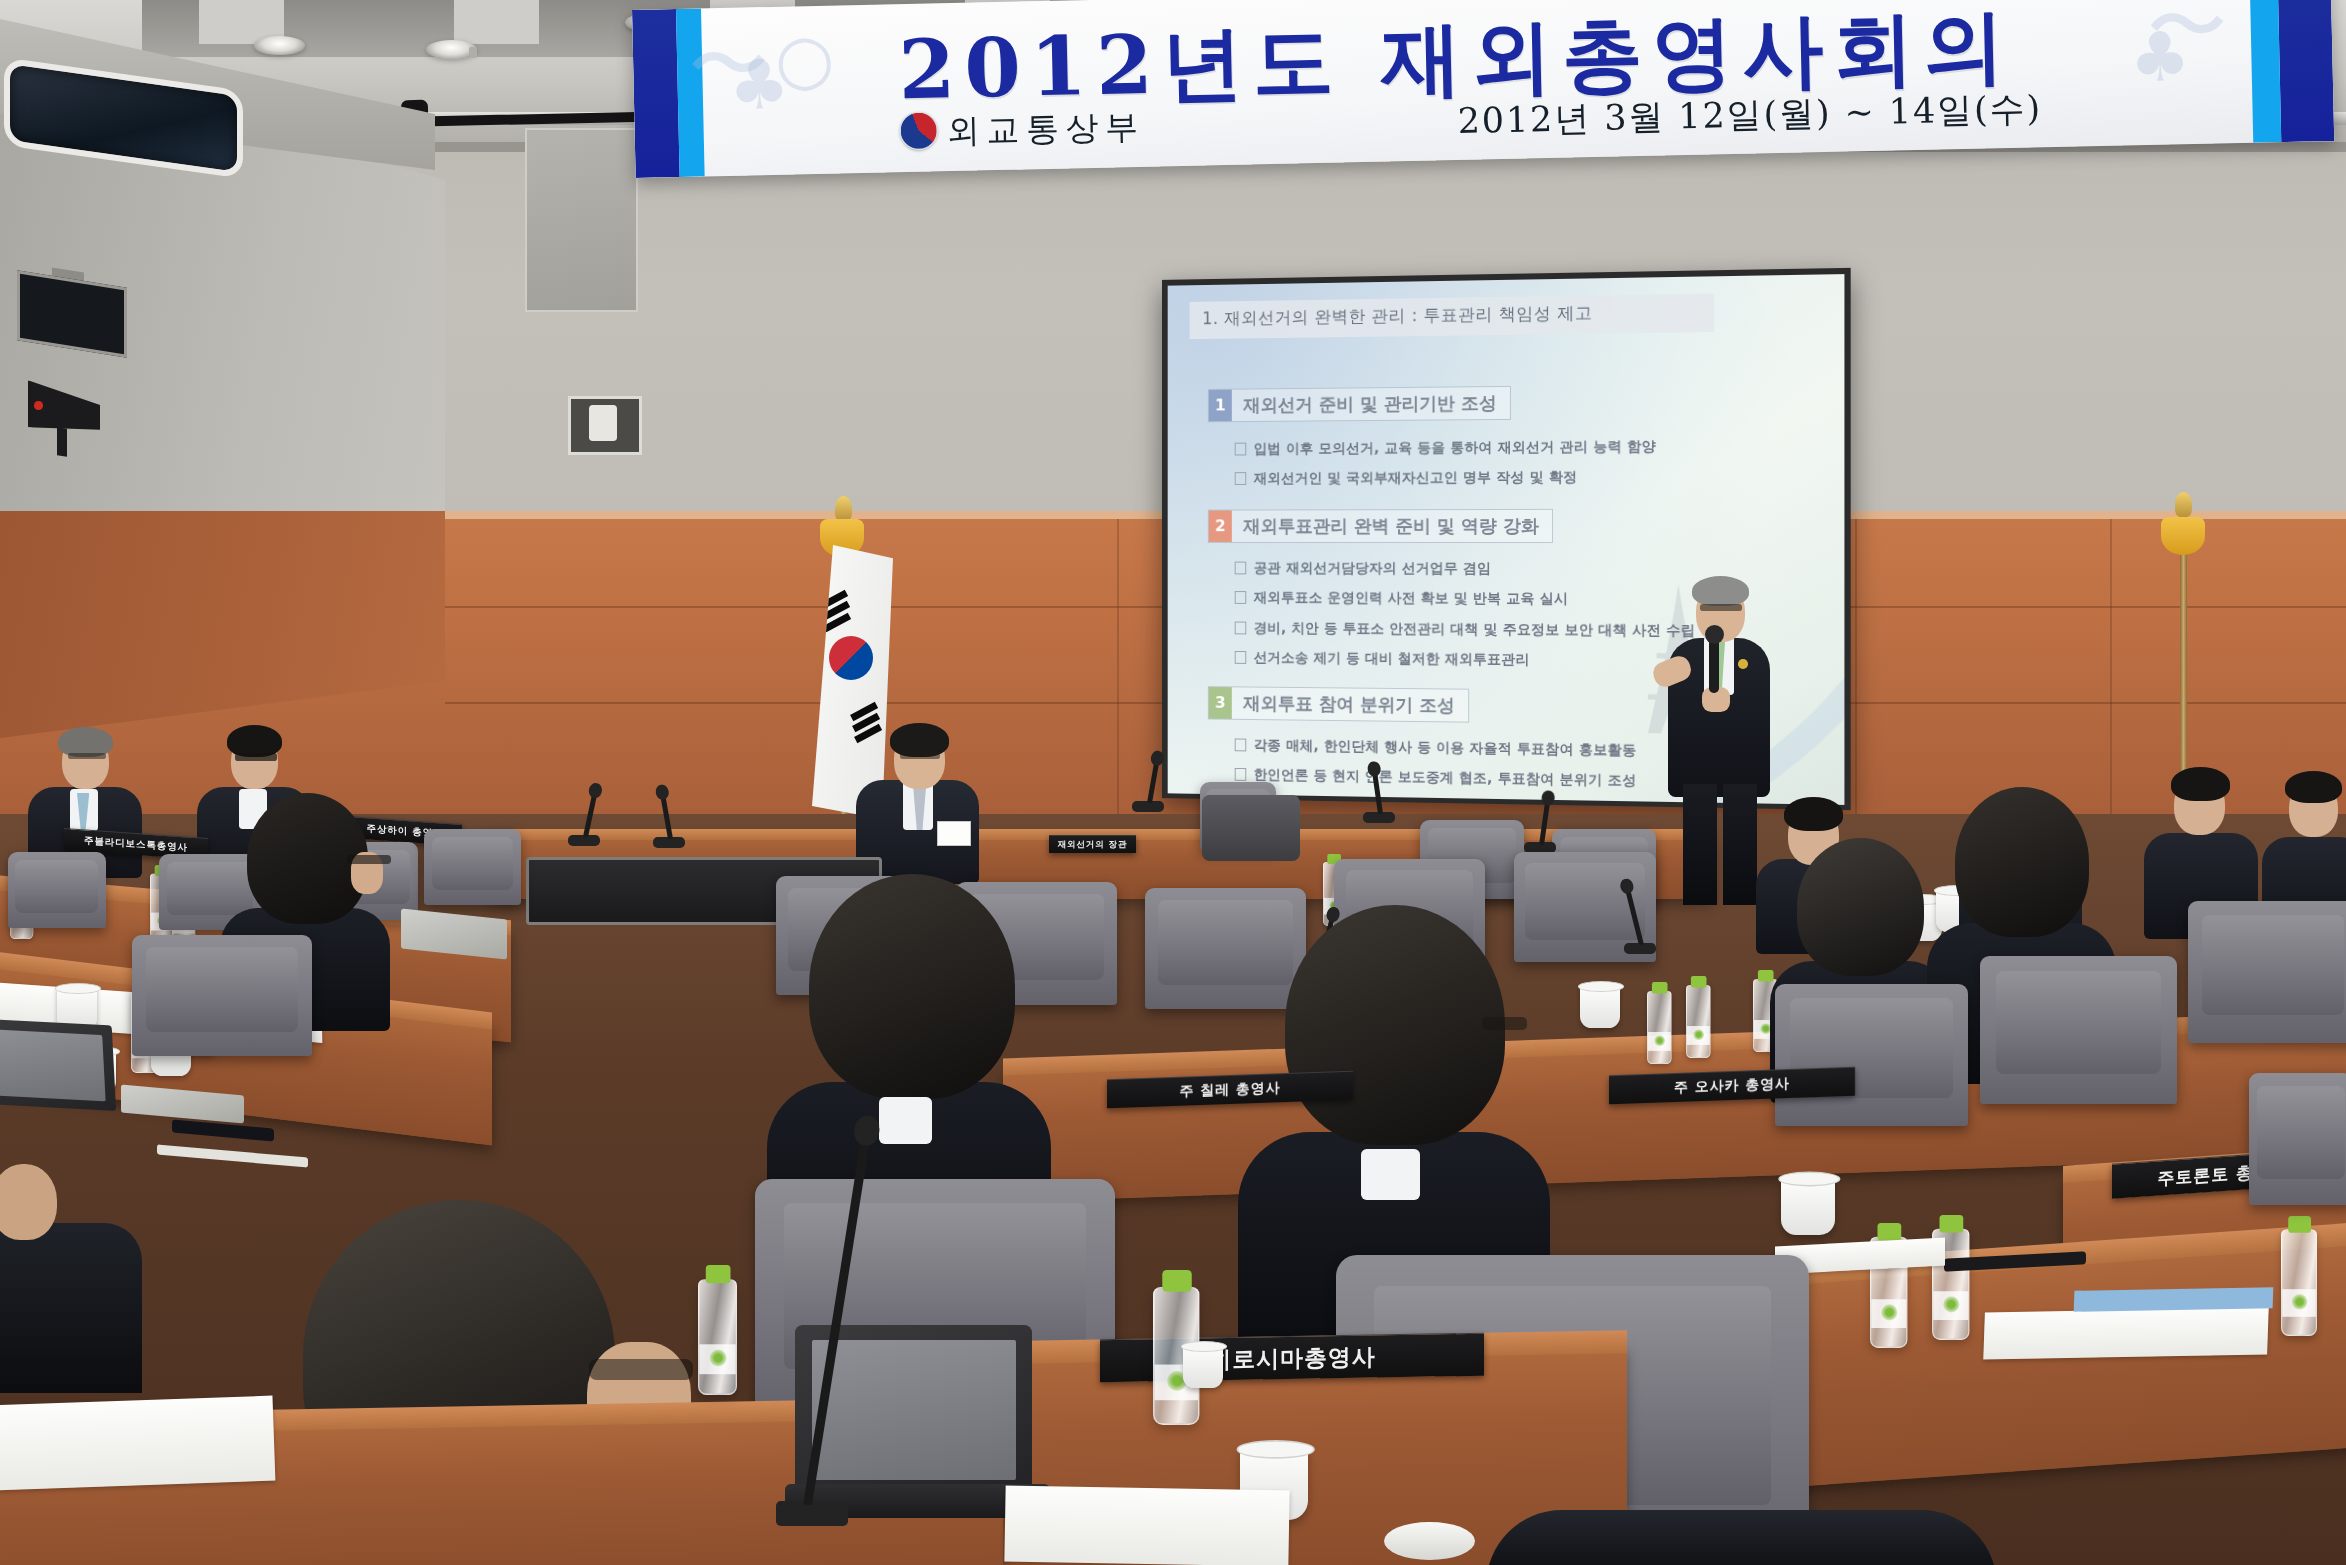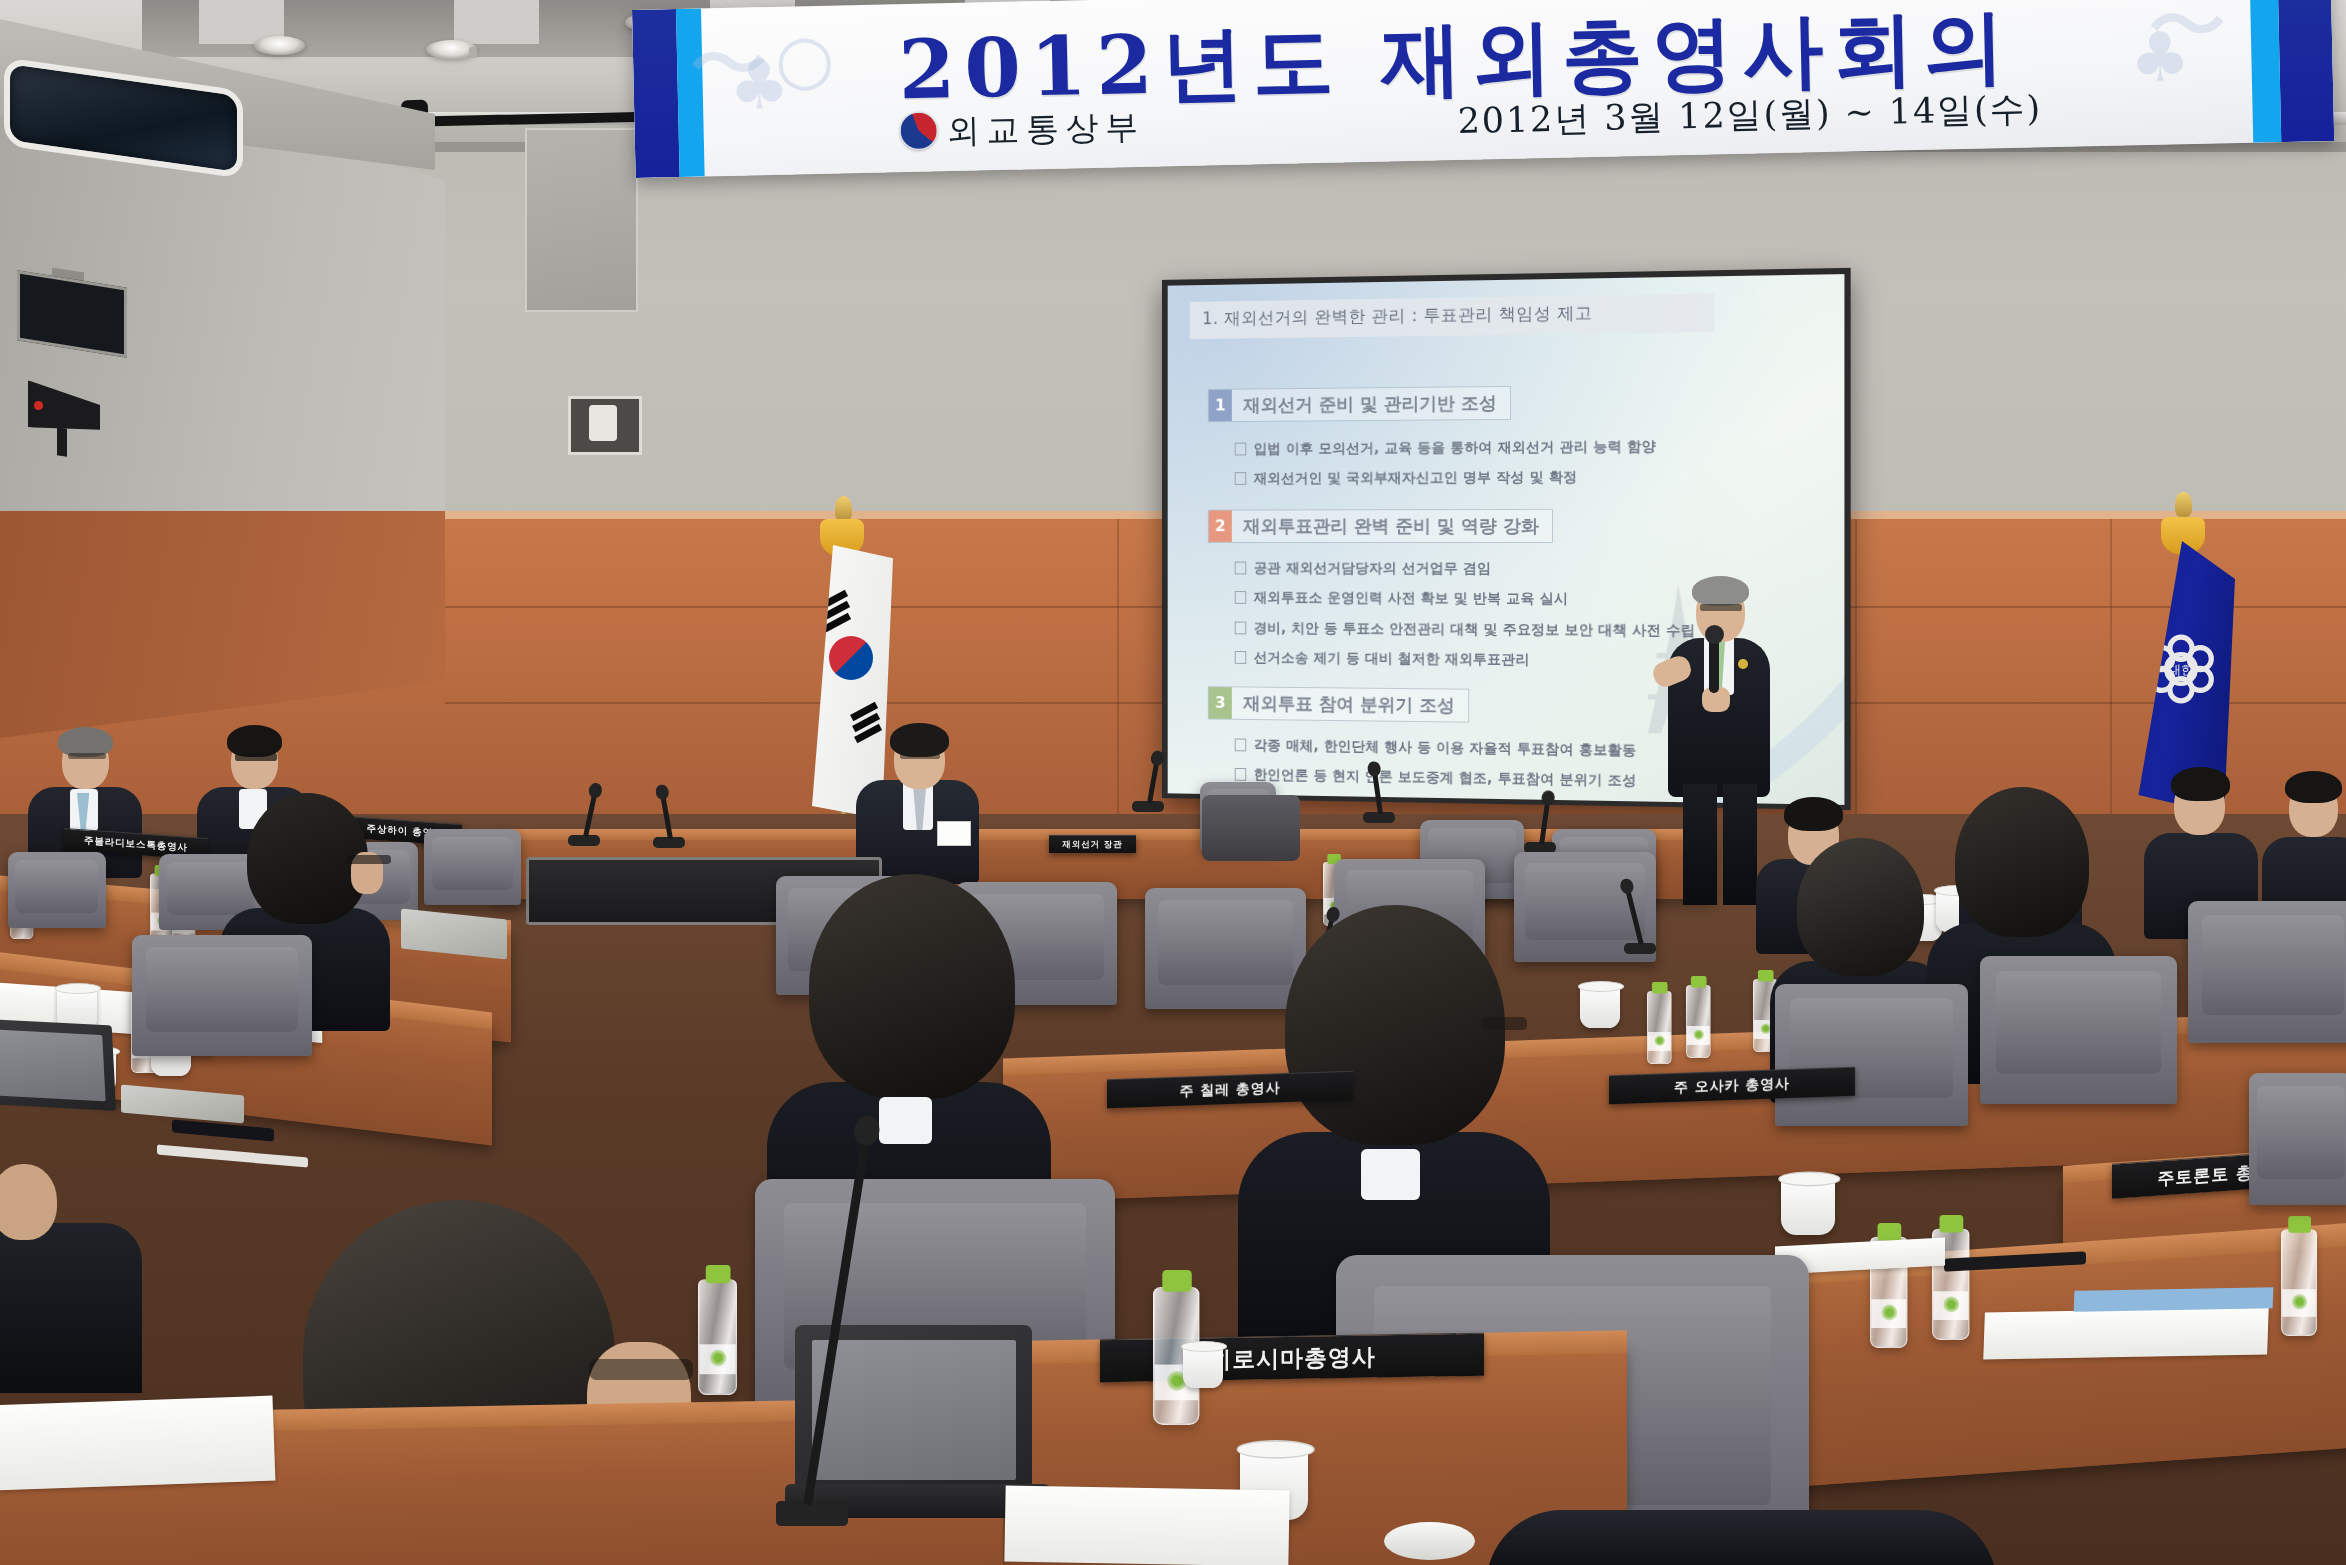--- a/index.html
+++ b/index.html
@@ -306,54 +306,37 @@
     <div style="position:absolute;left:26.5px;top:62px;width:28px;height:6.6px;background:#0b0b0b;transform:rotate(-28deg);"></div>
     <div style="position:absolute;left:28px;top:74px;width:28px;height:6.6px;background:#0b0b0b;transform:rotate(-28deg);"></div>
     <div style="position:absolute;left:55px;top:163px;width:28px;height:6.6px;background:#0b0b0b;transform:rotate(-28deg);"></div>
     <div style="position:absolute;left:57px;top:174px;width:28px;height:6.6px;background:#0b0b0b;transform:rotate(-28deg);"></div>
     <div style="position:absolute;left:59px;top:185px;width:28px;height:6.6px;background:#0b0b0b;transform:rotate(-28deg);"></div>
   </div>
 
   <div class="flagpole" style="left:2180px;top:519px;height:312px;"></div>
   <div class="flag-finial" style="left:2175px;top:492px;"></div>
   <div class="flag-tassel" style="left:2161px;top:517px;"></div>
-  <div class="flag-cloth" style="left:2129px;top:541px;width:106px;height:274px;
-              background:linear-gradient(100deg,#101f8e,#16239d 45%,#0d1874);
-              clip-path:polygon(53px 0,106px 38px,95px 274px,9.5px 254px);
-              box-shadow:0 3.8px 11.4px rgba(0,0,0,.35);">
-    <svg viewBox="0 0 100 100" style="position:absolute;left:15px;top:91px;width:74px;height:74px;">
-      <g fill="none" stroke="#e8e8e8" stroke-width="7">
-        <circle cx="50" cy="22" r="15"></circle>
-          <circle cx="76" cy="36" r="15"></circle>
-        <circle cx="76" cy="64" r="15"></circle>
-          <circle cx="50" cy="78" r="15"></circle>
-        <circle cx="24" cy="64" r="15"></circle>
-          <circle cx="24" cy="36" r="15"></circle>
-      </g>
-      <circle cx="50" cy="50" r="20" fill="none" stroke="#e8e8e8" stroke-width="6"></circle>
-      <text x="50" y="57" font-size="17" fill="#e8e8e8" text-anchor="middle" font-family="DejaVu Sans">대한</text>
-    </svg>
-  </div>
 
   <div class="carpet"></div>
 
   <div class="desk" style="left:492px;top:833px;width:1221px;height:66px;"></div>
   <div class="desk-top" style="left:492px;top:829px;width:1221px;height:11.4px;"></div>
 
   <div class="person" style="left:856px;top:719px;width:123px;height:151px;">
     <div class="body" style="left:0;top:61px;width:123px;height:104px;background:linear-gradient(180deg,#262a33,#14161c);"></div>
     <div class="shirt" style="left:47px;top:62px;width:30px;height:49px;border-radius:3.8px;"></div>
     <div class="tie" style="left:57px;top:66px;width:13.2px;height:45px;background:#b9c0ca;clip-path:polygon(0 0,13.2px 0,9.5px 45px,3.8px 45px);"></div>
     <div class="head" style="left:38px;top:11.4px;width:51px;height:59px;background:#d8b394;"></div>
     <div class="hair" style="left:34px;top:3.8px;width:59px;height:34px;background:#1c1a18;"></div>
     <div style="position:absolute;left:44px;top:34px;width:40px;height:5.7px;background:rgba(30,25,20,.5);border-radius:2.8px;"></div>
     <div style="position:absolute;left:81px;top:102px;width:32px;height:23px;background:#fdfdfb;border:0.9px solid #c9c9c4;"></div>
   </div>
   <div class="nameplate" style="left:1049px;top:835px;width:87px;height:17px;">
-    <span style="font-size:8.5px;">재외선거 장관</span>
+    <span style="font-size:8.5px;">재외선거의 장관</span>
   </div>
 
   <div class="chair" style="left:1200px;top:782px;width:76px;height:68px;"></div>
   <div class="chair" style="left:1420px;top:820px;width:104px;height:79px;"></div>
   <div class="chair" style="left:1552px;top:829px;width:104px;height:78px;"></div>
 
   <div class="mic-base" style="left:568px;top:835px;"></div>
   <div class="mic" style="left:583px;top:793px;height:44px;transform:rotate(12deg);">
       <div class="head"></div>
     </div>

